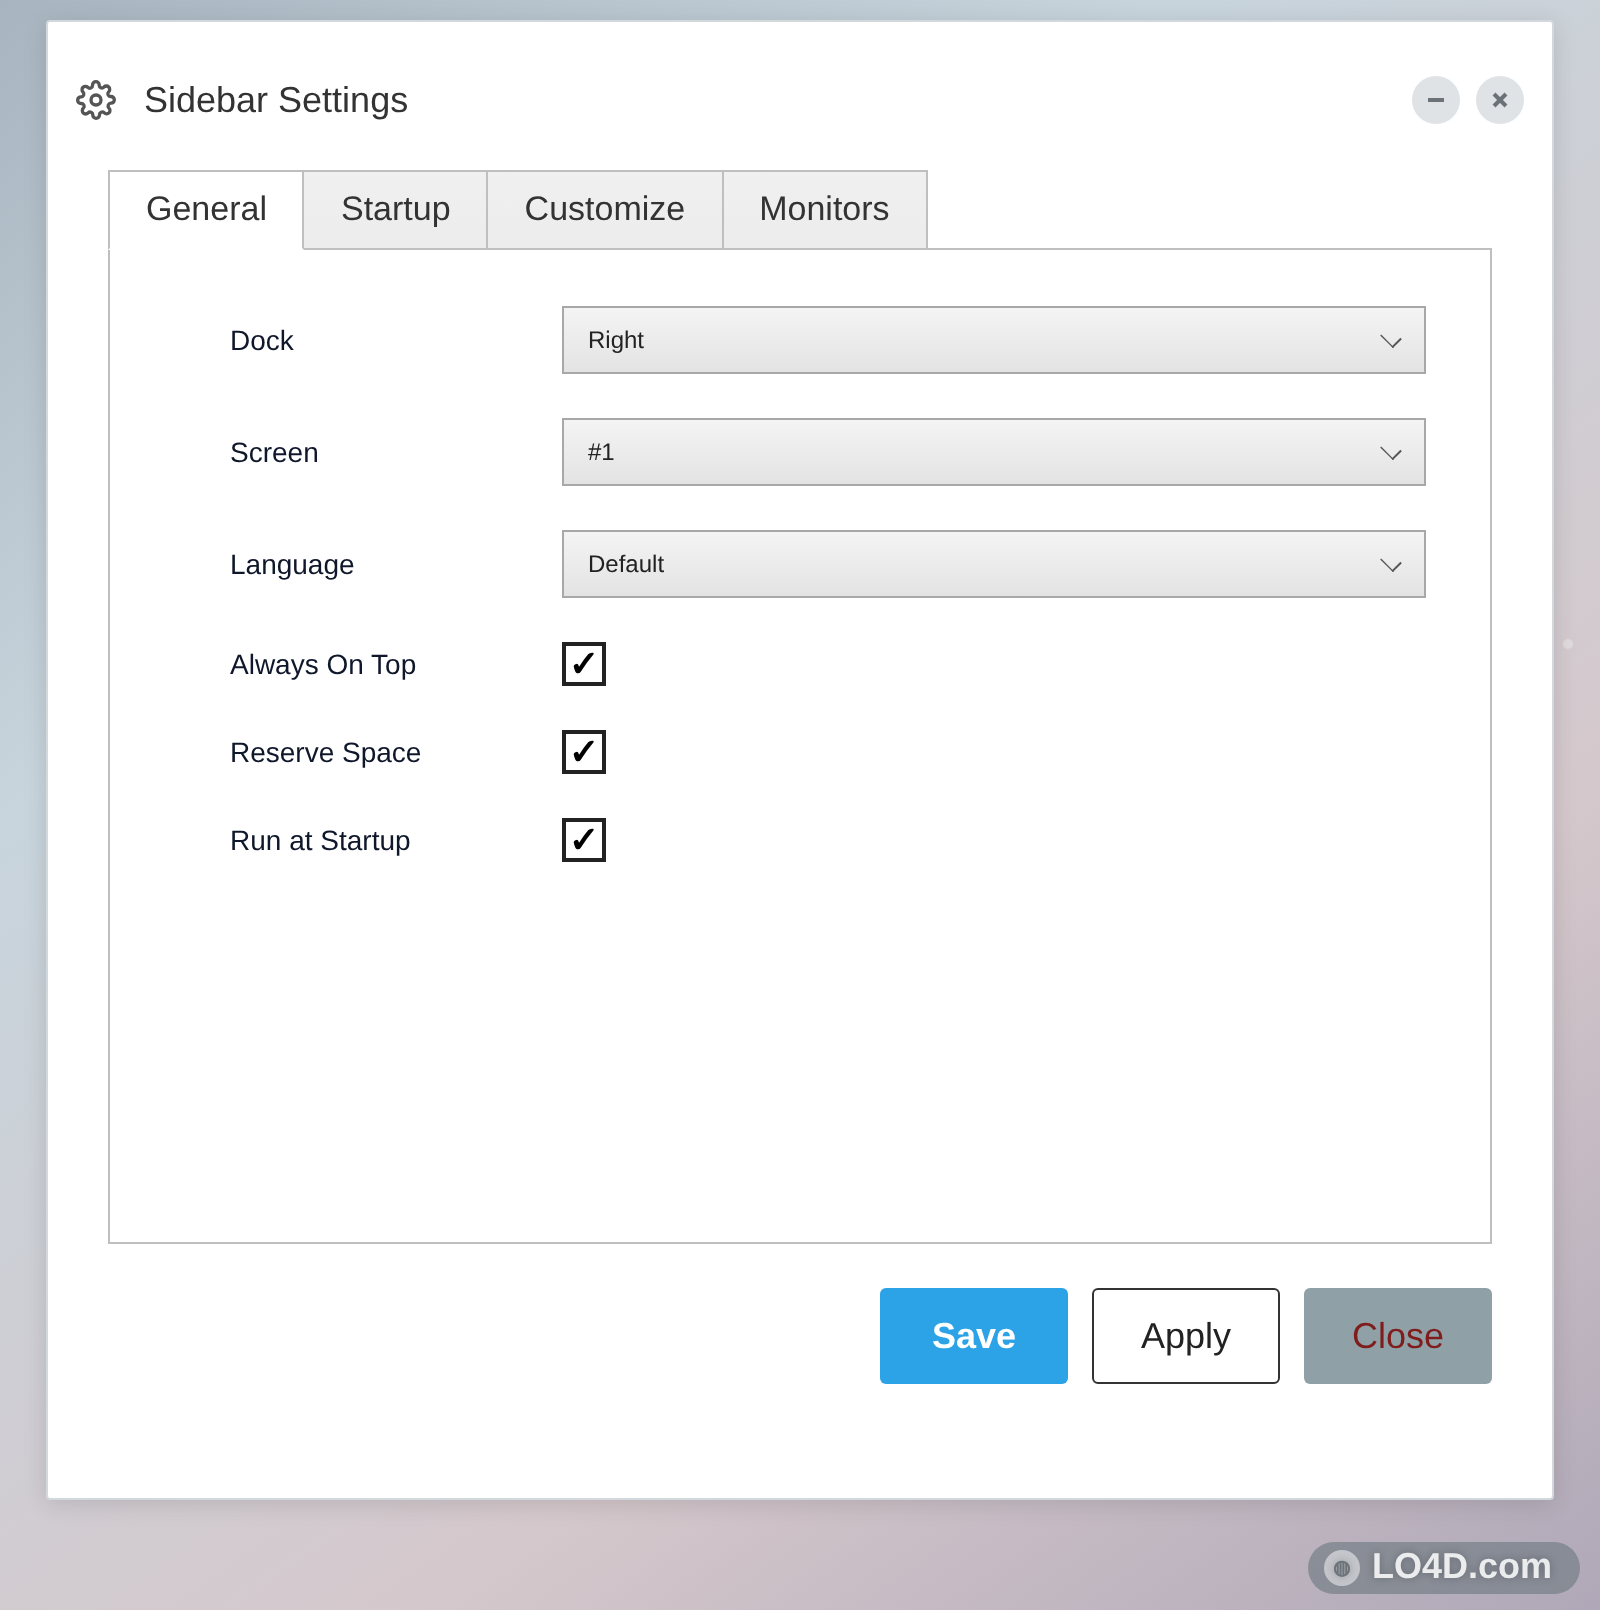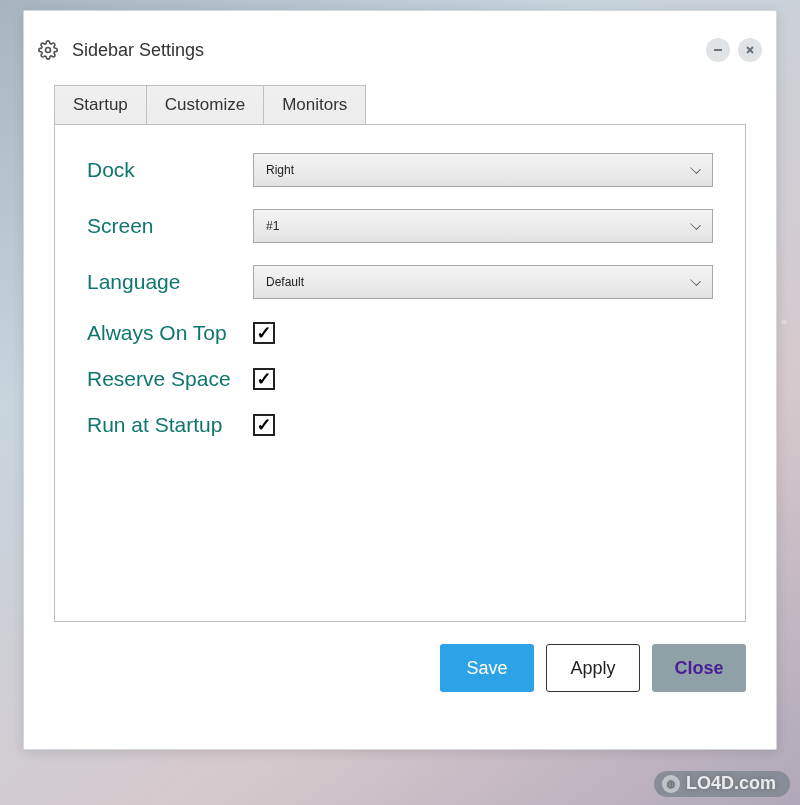--- a/index.html
+++ b/index.html
@@ -92,22 +92,23 @@
       padding: 28px 32px 32px 32px;
       height: 498px;
     }
     .row {
       display: flex;
       align-items: center;
       margin-bottom: 22px;
     }
     .row-lbl {
       width: 166px;
-      font-size: 21px;
-      color: #0f766e;
+      font-size: 14px;
+      color: #0f172a;
+      margin-left: 28px;
     }
     .dd {
       flex: 1;
       height: 34px;
       border: 1px solid #a8a8a8;
       background: linear-gradient(#f4f4f4, #e3e3e3);
       display: flex;
       align-items: center;
       padding: 0 12px;
       cursor: pointer;
@@ -147,23 +148,23 @@
     }
     .btn {
       min-width: 94px;
       height: 48px;
       font-size: 18px;
       border-radius: 3px;
       cursor: pointer;
       display: flex; align-items: center; justify-content: center;
       padding: 0 18px;
     }
-    .btn-primary { background: #2ba3e6; color: #fff; border: none; font-weight: 400; }
+    .btn-primary { background: #2ba3e6; color: #fff; border: none; font-weight: 700; }
     .btn-default { background: #fff; color: #222; border: 1px solid #333; font-weight: 400; }
-    .btn-muted   { background: #8fa1a7; color: #4c1d95; border: none; font-weight: 700; }
+    .btn-muted   { background: #8fa1a7; color: #7f1d1d; border: none; font-weight: 400; }
     .watermark {
       position: absolute;
       right: 10px;
       bottom: 8px;
       display: flex;
       align-items: center;
       color: rgba(255,255,255,0.85);
       font-size: 18px;
       font-weight: 600;
       text-shadow: 0 0 4px rgba(0,0,0,.25);
@@ -206,20 +207,21 @@
         <svg width="12" height="12" viewBox="0 0 12 12">
             <line x1="3" y1="3" x2="9" y2="9" stroke="currentColor" stroke-width="2"></line>
             <line x1="9" y1="3" x2="3" y2="9" stroke="currentColor" stroke-width="2"></line>
           </svg>
       </div>
     </div>
   </div>
 
   <div class="content">
     <div class="tabrow">
+      <div class="tab active">General</div>
       <div class="tab">Startup</div>
       <div class="tab">Customize</div>
       <div class="tab">Monitors</div>
     </div>
 
     <div class="tabbody">
 
       <div class="row">
         <div class="row-lbl">Dock</div>
         <div class="dd">

